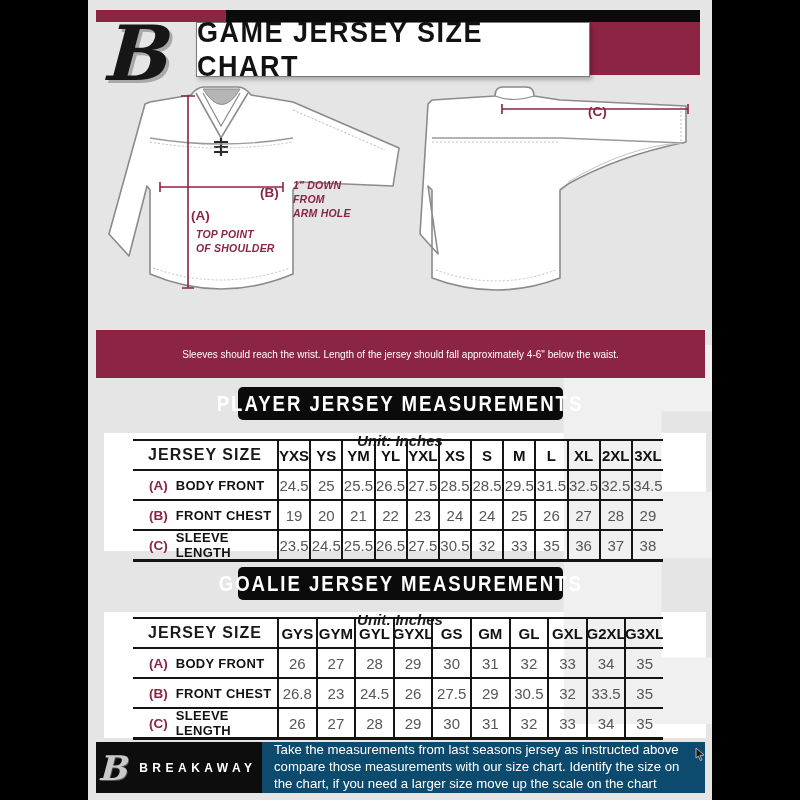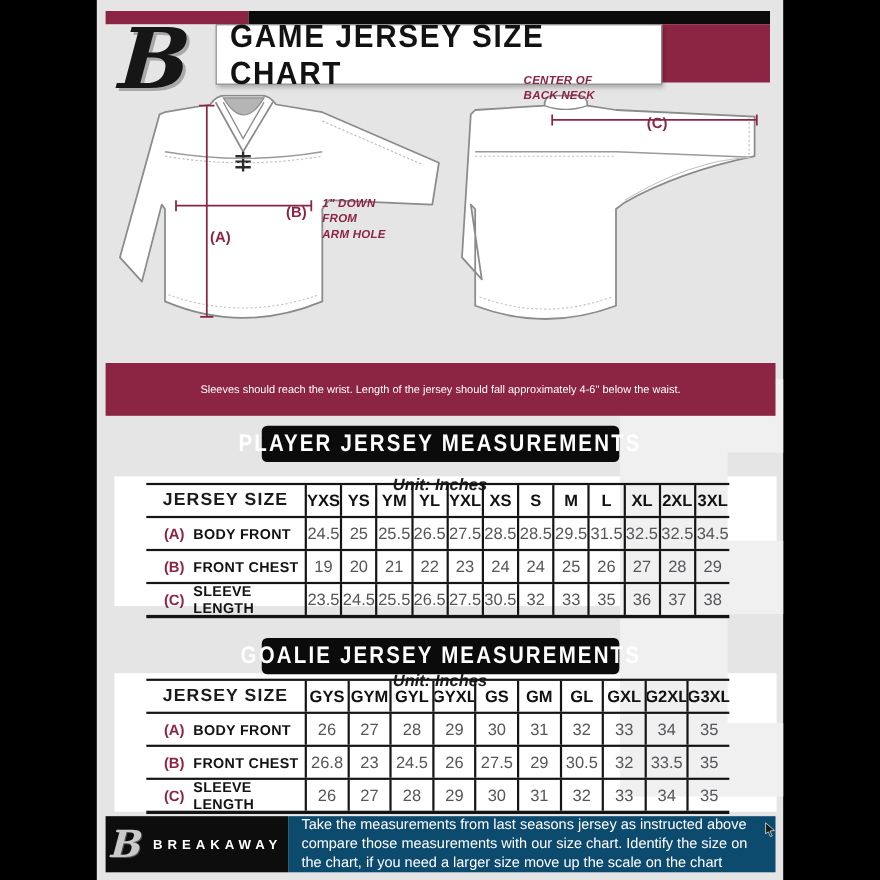--- a/index.html
+++ b/index.html
@@ -5,21 +5,21 @@
   html,body{margin:0;padding:0;background:#000;}
   .frame{position:relative;width:800px;height:800px;background:#000;overflow:hidden;
          font-family:"Liberation Sans",sans-serif;}
   .content{position:absolute;left:88px;top:0;width:624px;height:800px;background:#e5e5e6;overflow:hidden;}
   .abs{position:absolute;}
   .z2{z-index:2;}
   
   .topbar-maroon{left:8px;top:10px;width:130px;height:12px;background:#8c2443;z-index:2;}
   .topbar-black{left:138px;top:10px;width:474px;height:12px;background:#0b0b0b;z-index:2;}
   .titlebox{left:108px;top:22px;width:392px;height:53px;background:#fff;border:1px solid #7a7a7a;
-            box-shadow:2px 3px 4px rgba(0,0,0,0.25);display:flex;align-items:center;justify-content:center;z-index:3;padding-left:12px;}
+            box-shadow:2px 3px 4px rgba(0,0,0,0.25);display:flex;align-items:center;justify-content:center;z-index:3;}
   .titlebox .t{font-size:27px;font-weight:bold;letter-spacing:1.5px;color:#121212;transform:scale(1,1.08);}
   .maroonblock{left:500px;top:22px;width:112px;height:53px;background:#8c2443;z-index:2;}
   .logo{left:20px;top:16px;width:100px;height:95px;z-index:3;font-family:"DejaVu Serif",serif;
         font-size:76px;font-weight:bold;font-style:italic;color:#161616;
         text-shadow:3px 3px 0 rgba(120,120,120,0.55);transform:skewX(-4deg);line-height:1;}
   
   .mkey{color:#8c2443;font-weight:bold;font-size:13.5px;z-index:3;}
   .note{color:#8c2443;font-weight:bold;font-style:italic;font-size:10.5px;line-height:1.35;
         white-space:pre-line;z-index:3;letter-spacing:0.2px;}
   
@@ -100,26 +100,26 @@
       <path d="M14,52 L142,52 L266,57" fill="none" stroke="#9a9a9a" stroke-width="1.3"></path>
       <path d="M14,56 L142,56" fill="none" stroke="#bdbdbd" stroke-width="1" stroke-dasharray="2,2"></path>
       <path d="M150,96 Q210,60 264,57" fill="none" stroke="#c2c2c2" stroke-width="1"></path>
       <path d="M18,184 Q78,206 138,184" fill="none" stroke="#c2c2c2" stroke-width="1" stroke-dasharray="2,2"></path>
       <path d="M263,21 L263,55" fill="none" stroke="#bdbdbd" stroke-width="1" stroke-dasharray="2,2"></path>
 
       <path d="M84,18 L84,28 M84,23 L270,23 M270,18 L270,28" stroke="#8c2443" stroke-width="1.6" fill="none"></path>
     </svg>
 
     <div class="abs mkey" style="left:103px;top:208px;">(A)</div>
+    <div class="abs note" style="left:108px;top:227px;width:95px;">TOP POINT
+OF SHOULDER</div>
     <div class="abs mkey" style="left:172px;top:185px;">(B)</div>
     <div class="abs note" style="left:205px;top:178px;width:75px;">1" DOWN
 FROM
 ARM HOLE</div>
-    <div class="abs note" style="left:388px;top:66px;width:95px;">CENTER OF
-BACK NECK</div>
     <div class="abs mkey" style="left:500px;top:104px;">(C)</div>
 
     <div class="abs notice">
       <div class="n">Sleeves should reach the wrist. Length of the jersey should fall approximately 4-6" below the waist.</div>
     </div>
 
     <div class="abs secbox" style="left:150px;top:387px;">
       <div class="s">PLAYER JERSEY MEASUREMENTS</div>
     </div>
     <div class="abs unit" style="top:420px;">Unit: Inches</div>
@@ -188,21 +188,21 @@
           <div class="tcell tval val">30.5</div>
           <div class="tcell tval val">32</div>
           <div class="tcell tval val">33</div>
           <div class="tcell tval val">35</div>
           <div class="tcell tval val">36</div>
           <div class="tcell tval val">37</div>
           <div class="tcell tval val">38</div>
         </div>
       </div>
 
-    <div class="abs secbox" style="left:150px;top:567px;margin-top:13px;">
+    <div class="abs secbox" style="left:150px;top:567px;">
       <div class="s">GOALIE JERSEY MEASUREMENTS</div>
     </div>
     <div class="abs unit" style="top:599px;">Unit: Inches</div>
     <div id="goalie-table" class="jtable" style="top:617px;">
         <div class="trow thead" style="grid-template-columns: 144px repeat(10, 1fr);">
           <div class="tcell corner">JERSEY SIZE</div>
           <div class="tcell sizeh val">GYS</div>
           <div class="tcell sizeh val">GYM</div>
           <div class="tcell sizeh val">GYL</div>
           <div class="tcell sizeh val">GYXL</div>

